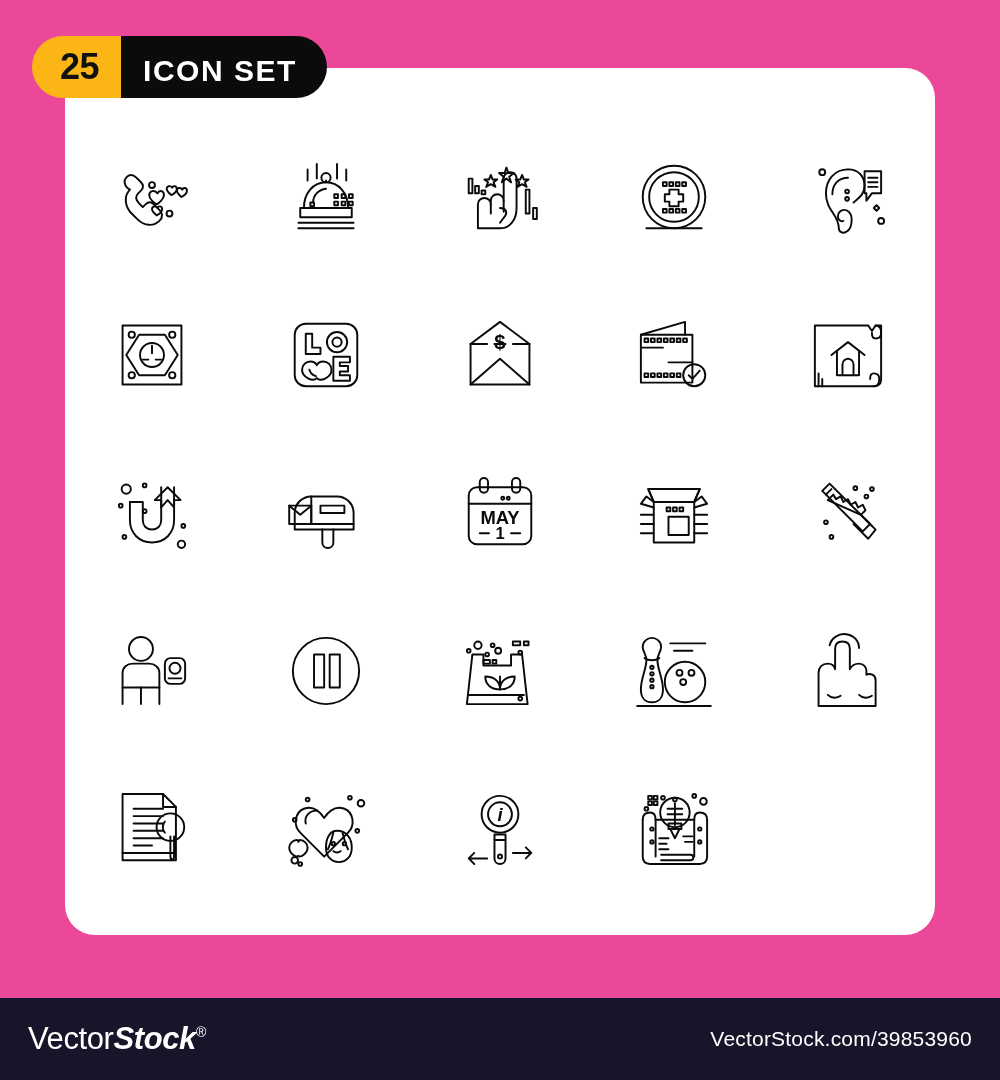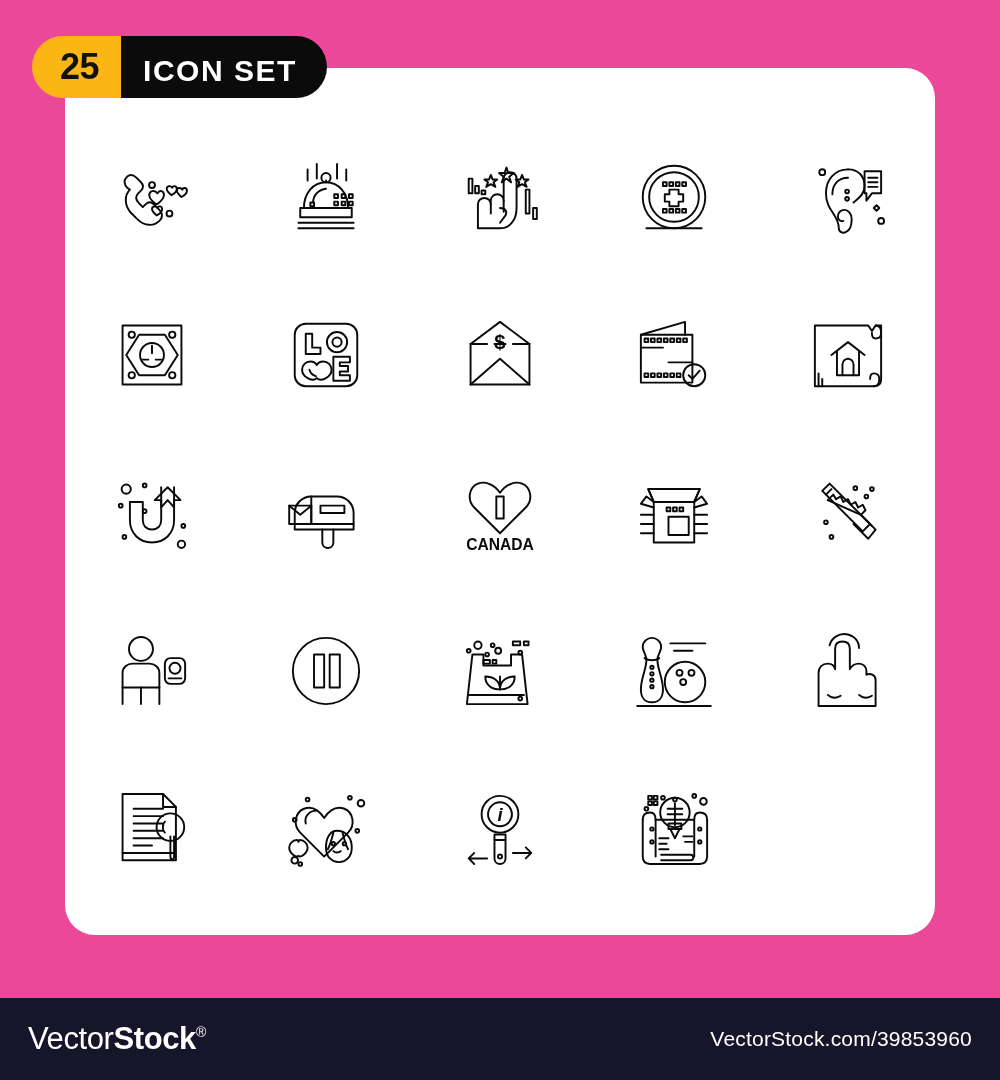--- a/index.html
+++ b/index.html
@@ -114,21 +114,21 @@
     padding: 8px 28px;
   }
   #footer .logo {
     color: #ffffff;
     font-size: 31px;
     letter-spacing: -0.4px;
     display: flex;
     align-items: baseline;
   }
   #footer .logo .light { font-weight: 400; }
-  #footer .logo .bold { font-weight: 700; }
+  #footer .logo .bold { font-weight: 700; font-style: italic; }
   #footer .logo .reg { font-size: 14px; position: relative; top: -12px; }
   #footer .url {
     color: #ffffff;
     font-size: 21px;
     letter-spacing: 0.2px;
   }
 </style>
 </head>
 <body>
 
@@ -331,31 +331,36 @@
         <path d="M34 32 C24 32 16 40 16 50 L16 62 L80 62 L80 50 C80 40 72 32 62 32 Z"></path>
         <path d="M34 32 L34 62"></path>
         <path d="M16 68 L80 68 L80 62 L16 62 Z"></path>
         <rect x="44" y="42" width="26" height="8"></rect>
         <path d="M10 42 L34 42 L34 62 L10 62 Z"></path>
         <path d="M10 42 L22 52 L34 42"></path>
         <path d="M46 68 L46 82 C46 86 49 88 52 88 C55 88 58 86 58 82 L58 68"></path>
       </svg>
     </div>
 
-
-    <div class="cell">
-      <svg viewBox="0 0 100 100">
-        <path d="M50 72 L22 44 C14 36 16 22 26 18 C34 15 44 19 50 28
-                 C56 19 66 15 74 18 C84 22 86 36 78 44 Z"></path>
-        <g class="solid">
-          <rect x="46" y="32" width="8" height="24"></rect>
-        </g>
-        <text x="50" y="90" font-size="17">CANADA</text>
-      </svg>
-    </div>
+    <div class="cell">
+      <svg viewBox="0 0 100 100">
+        <rect x="16" y="22" width="68" height="62" rx="9"></rect>
+        <path d="M16 40 L84 40"></path>
+        <rect x="28" y="12" width="9" height="16" rx="4.5"></rect>
+        <rect x="63" y="12" width="9" height="16" rx="4.5"></rect>
+        <path d="M28 72 L38 72 M62 72 L72 72"></path>
+        <g class="solid">
+          <circle cx="53" cy="34" r="1.6"></circle>
+          <circle cx="59" cy="34" r="1.6"></circle>
+        </g>
+        <text x="50" y="62" font-size="20">MAY</text>
+        <text x="50" y="78" font-size="18">1</text>
+      </svg>
+    </div>
+
 
     <div class="cell">
       <svg viewBox="0 0 100 100">
         <path d="M28 38 L72 38 L72 82 L28 82 Z"></path>
         <path d="M28 38 L22 24 L50 24 L78 24 L72 38"></path>
         <path d="M22 24 L28 38 M78 24 L72 38"></path>
         <path d="M28 38 L20 32 L14 40 L28 44"></path>
         <path d="M72 38 L80 32 L86 40 L72 44"></path>
         <rect x="44" y="54" width="22" height="20"></rect>
         <path d="M14 52 L28 52 M14 62 L28 62 M14 72 L28 72"></path>

